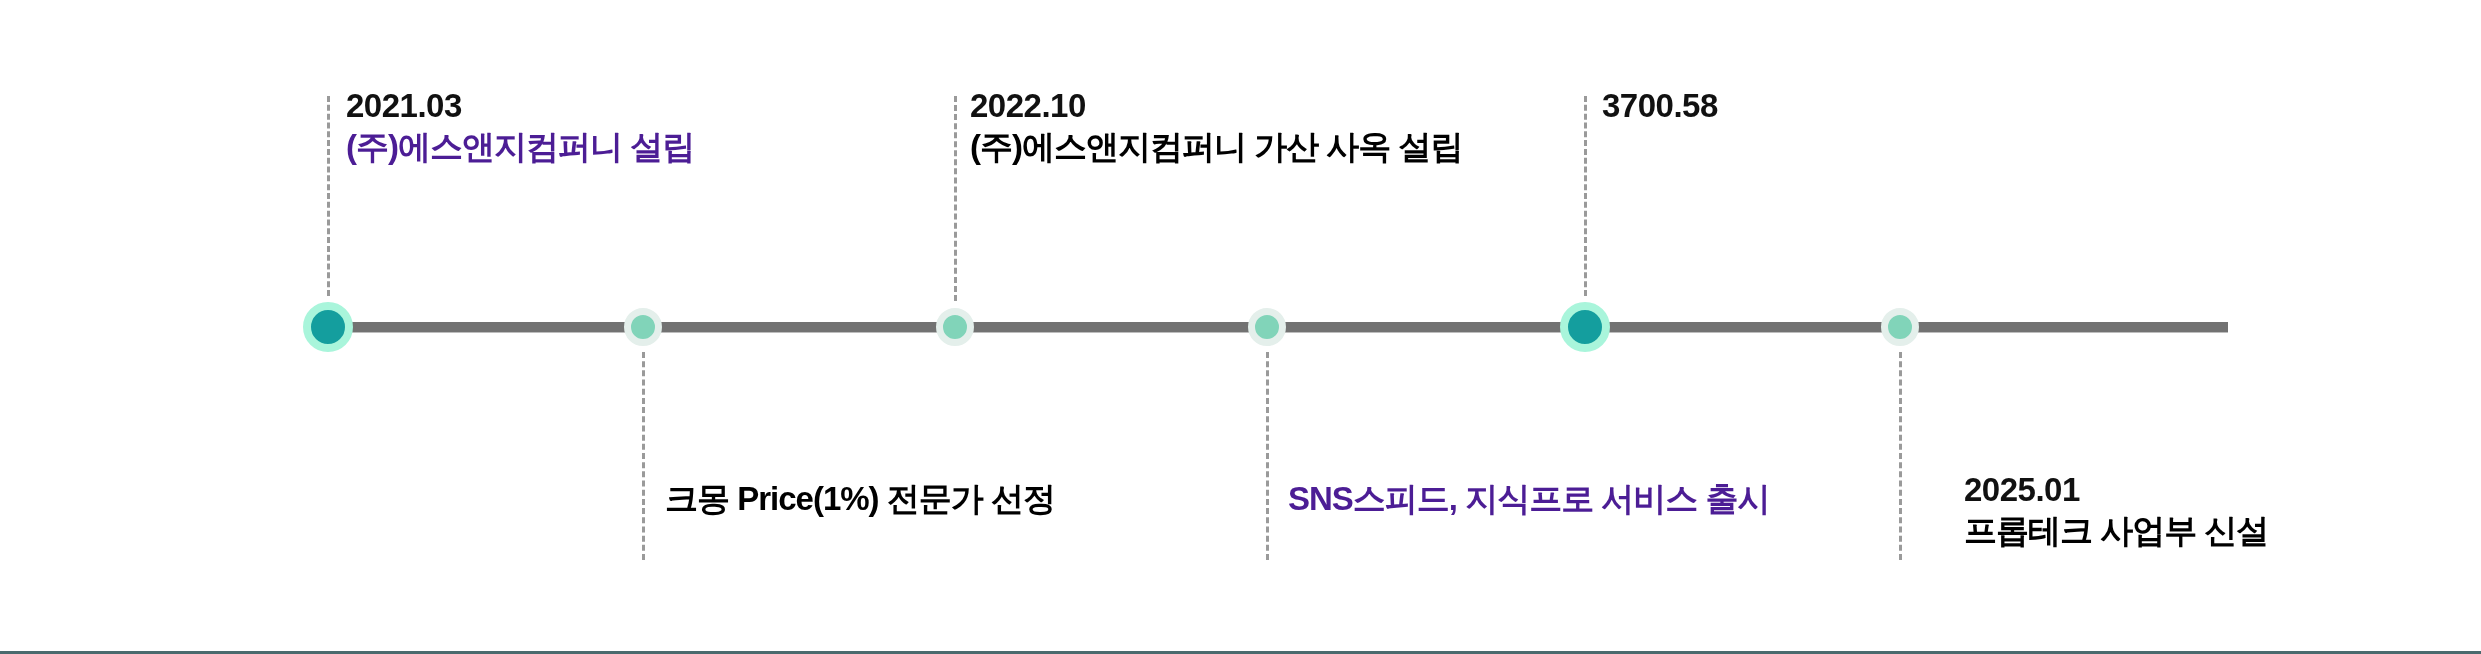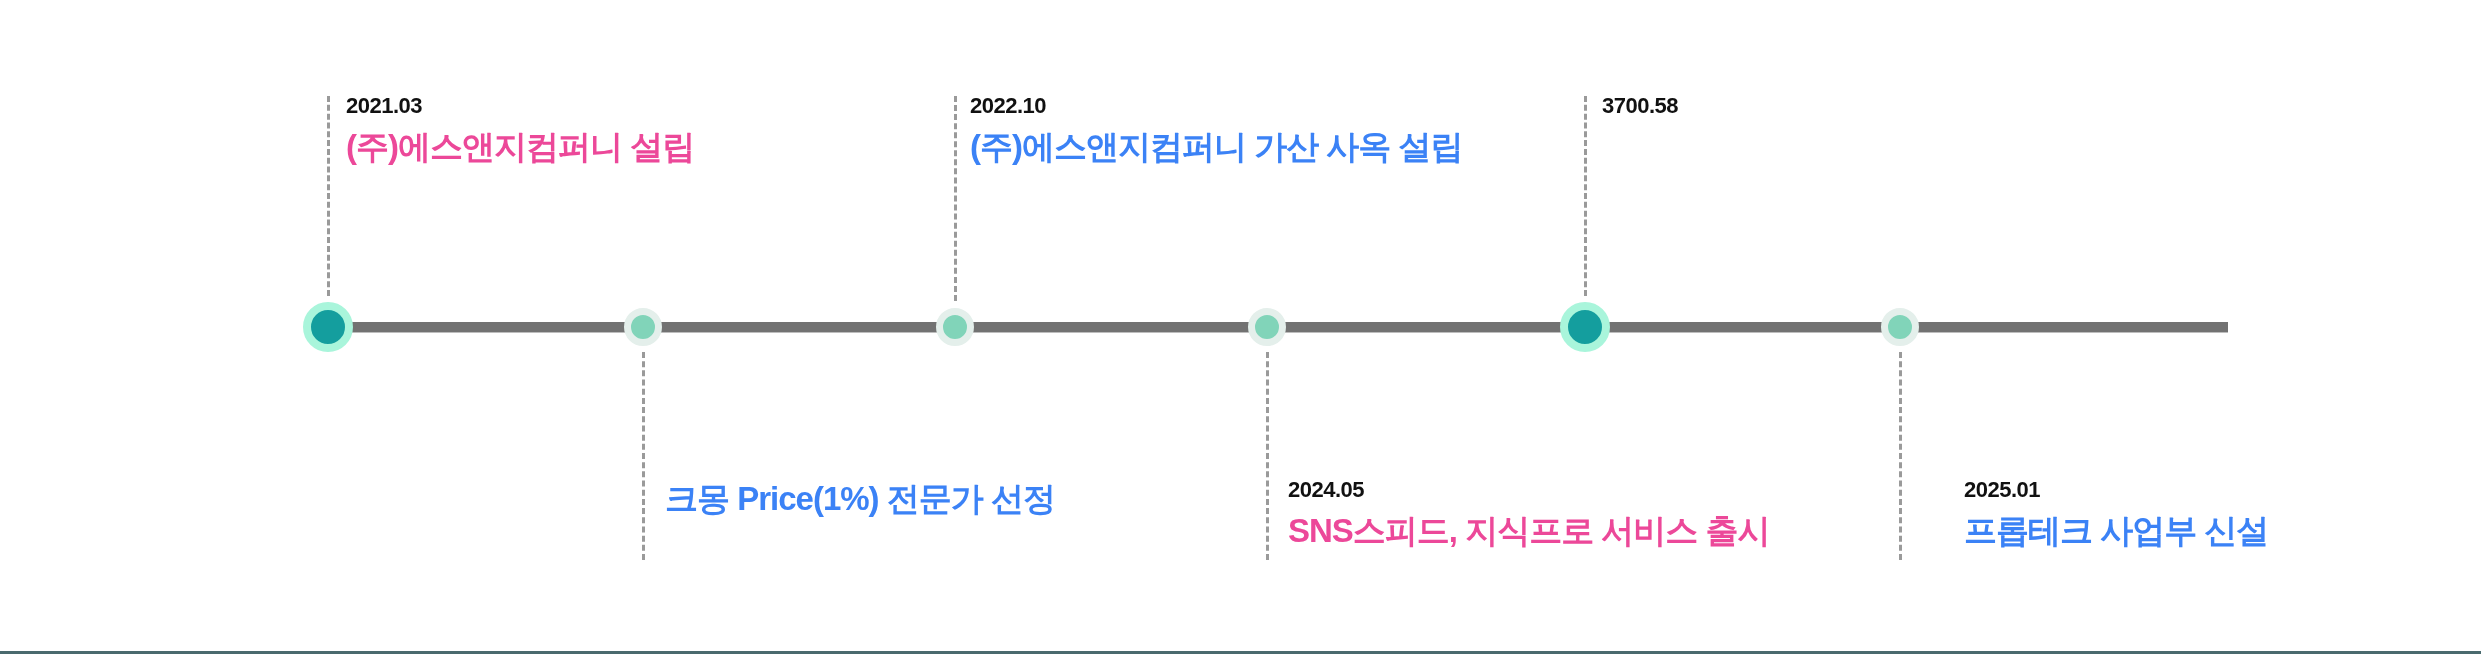--- a/index.html
+++ b/index.html
@@ -18,27 +18,27 @@
   }
   .node.minor {
     width: 38px; height: 38px; margin-left: -19px; margin-top: -19px;
     background: #81d4b9; border: 7px solid #e4efeb;
   }
   .connector {
     position: absolute; width: 0; border-left: 3px dashed #9a9a9a;
   }
   .event { position: absolute; white-space: nowrap; }
   .event .date {
-    font-size: 22px; font-weight: bold; color: #111111; line-height: 32px; letter-spacing: -0.5px;
+    font-size: 33px; font-weight: bold; color: #111111; line-height: 32px; letter-spacing: -0.5px;
   }
   .event .title {
     font-size: 33px; font-weight: bold; line-height: 42px; letter-spacing: -1px; margin-top: 4px;
   }
-  .title.accent { color: #ec4899; }
-  .title.muted { color: #3b82f6; }
+  .title.accent { color: #4c1d95; }
+  .title.muted { color: #000000; }
   .bottom-border {
     position: absolute; left: 0; bottom: 0; width: 2481px; height: 3px; background: #4a6a6e;
   }
 </style>
 </head>
 <body>
 
 <div>
   <div class="timeline-line"></div>
 
@@ -58,21 +58,20 @@
   <div class="connector" style="left:954px; top:96px; height:205px;"></div>
   <div class="node minor" style="left:955px; top:327px;"></div>
   <div class="event" style="left:970px; top:90px;">
     <div class="date">2022.10</div>
     <div class="title muted">(주)에스앤지컴퍼니 가산 사옥 설립</div>
   </div>
 
   <div class="node minor" style="left:1267px; top:327px;"></div>
   <div class="connector" style="left:1266px; top:352px; height:208px;"></div>
   <div class="event" style="left:1288px; top:474px;">
-    <div class="date">2024.05</div>
     <div class="title accent">SNS스피드, 지식프로 서비스 출시</div>
   </div>
 
   <div class="connector" style="left:1584px; top:96px; height:200px;"></div>
   <div class="node major" style="left:1585px; top:327px;"></div>
   <div class="event" style="left:1602px; top:90px;">
     <div class="date">3700.58</div>
   </div>
 
   <div class="node minor" style="left:1900px; top:327px;"></div>

